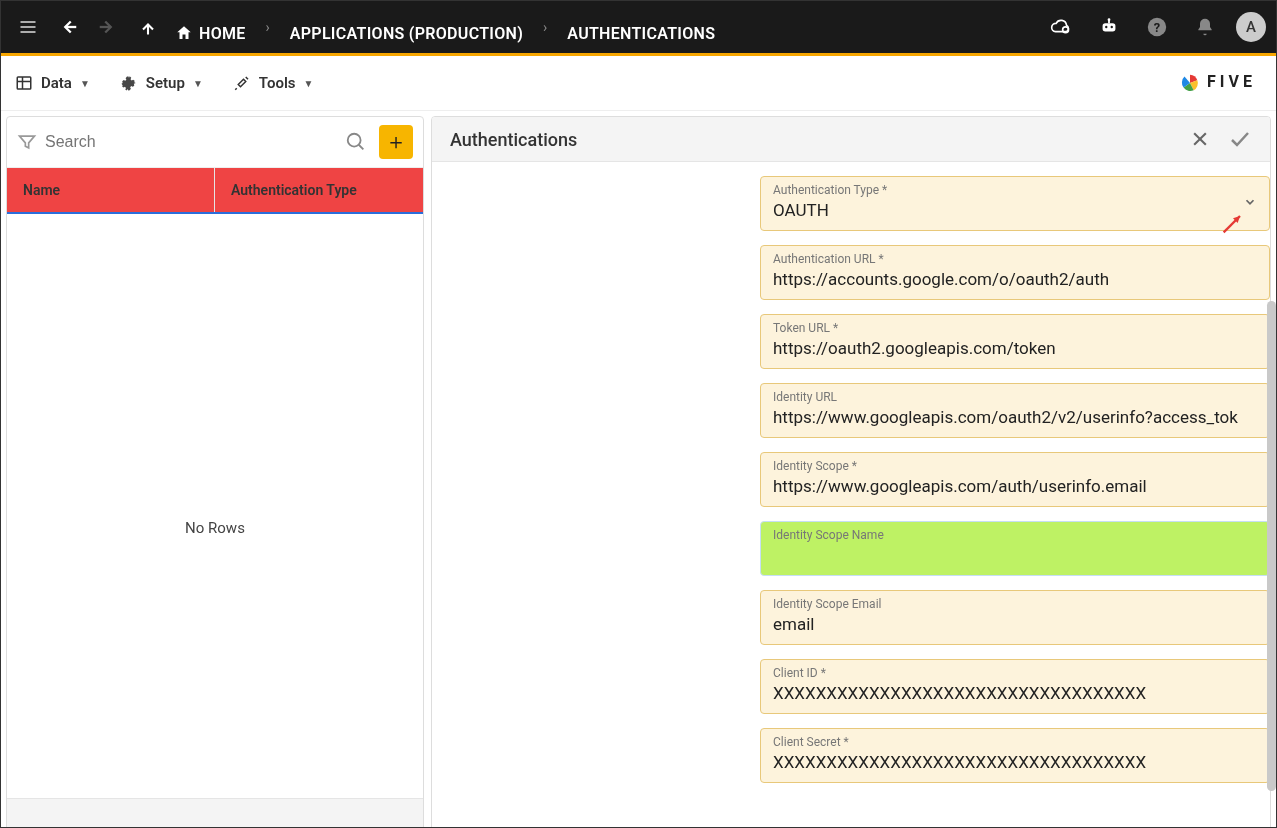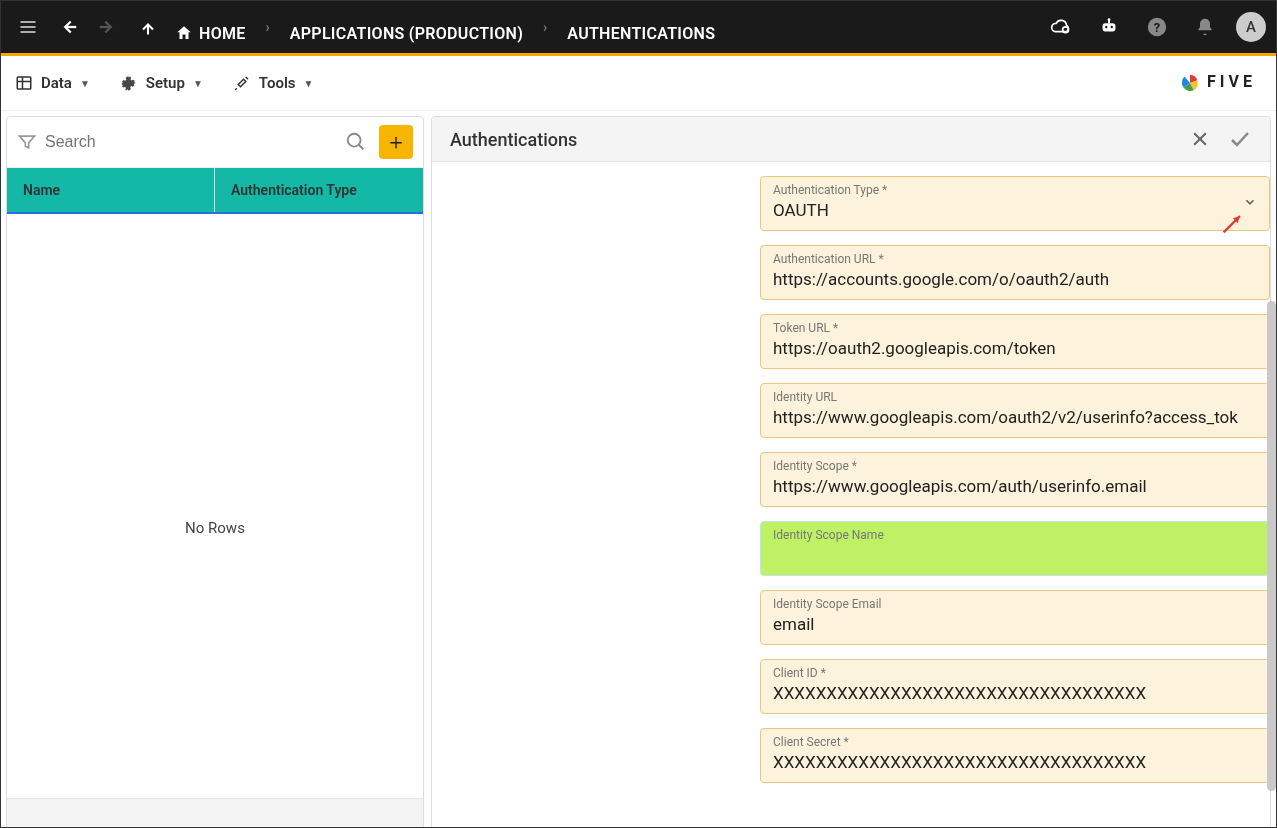--- a/index.html
+++ b/index.html
@@ -59,21 +59,21 @@
   .search-row input {
     flex:1; border:none; outline:none; font-size:16px; color:#555; background:transparent;
   }
   .search-row .search-icon { color:#888; margin-right:4px; }
   .add-btn {
     width:34px; height:34px; background:#f7b500; border-radius:4px;
     display:flex; align-items:center; justify-content:center; color:#222; cursor:pointer;
     font-size:22px;
   }
   .table-head {
-    display:flex; background:#14b8a6; border-bottom:2px solid #2b6edb;
+    display:flex; background:#ef4444; border-bottom:2px solid #2b6edb;
     font-size:14px; font-weight:600; color:#333;
   }
   .table-head .col1 { width:50%; padding:14px 16px; border-right:1px solid #e5e5e5;}
   .table-head .col2 { width:50%; padding:14px 16px; }
   .no-rows {
     flex:1; display:flex; align-items:center; justify-content:center; color:#444; font-size:15px;margin-top:44px;
   }
   .left-footer { height:42px; background:#f4f4f4; border-top:1px solid #e5e5e5;}
 
   .right-panel {

